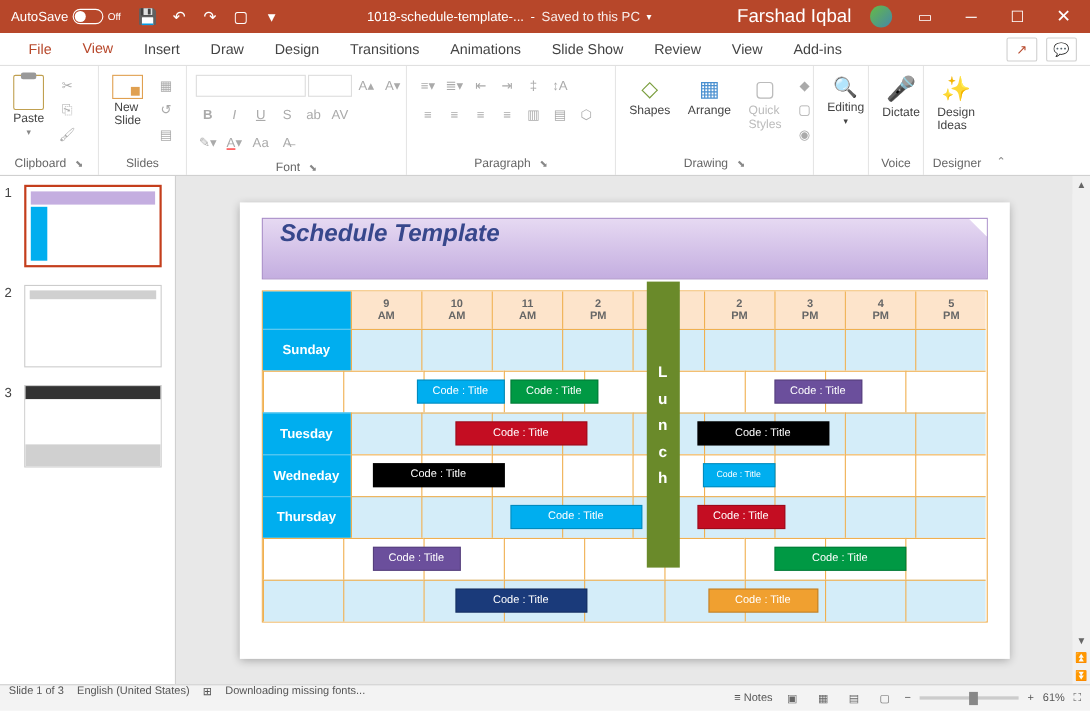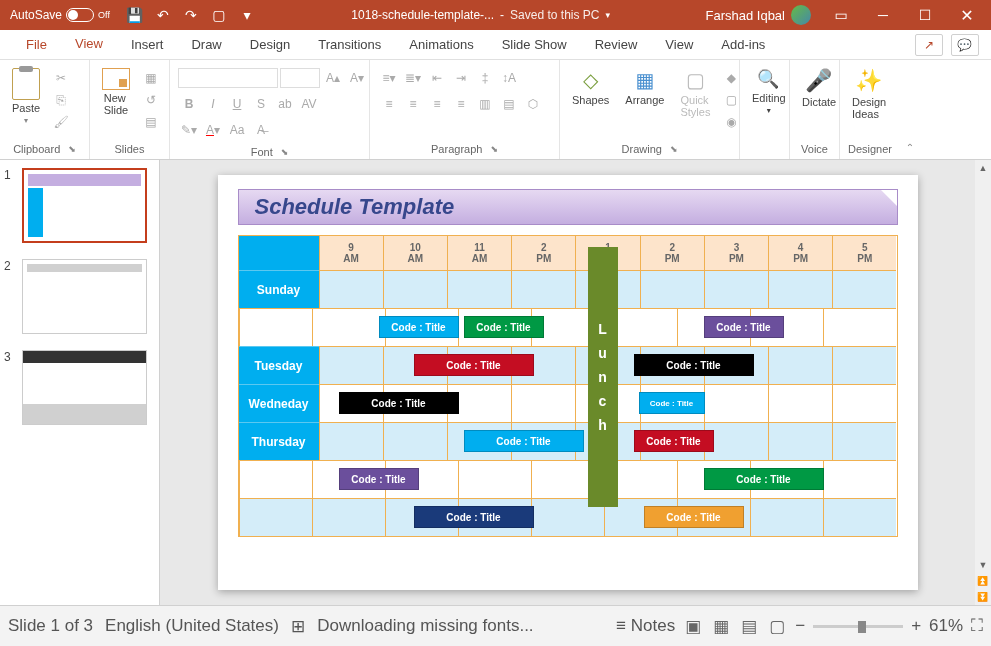--- a/index.html
+++ b/index.html
@@ -7,21 +7,21 @@
 .titlebar{height:30px;background:#b7472a;display:flex;align-items:center;color:#fff;font-size:12px;padding:0 4px}
 .titlebar .autosave{display:flex;align-items:center;gap:4px;padding:0 6px}
 .toggle{width:28px;height:14px;border:1px solid #fff;border-radius:8px;position:relative}
 .toggle::after{content:"";width:10px;height:10px;background:#fff;border-radius:50%;position:absolute;left:1px;top:1px}
 .titlebar .qat{display:flex;gap:6px;padding:0 8px}
 .qat-btn{width:22px;height:22px;display:flex;align-items:center;justify-content:center;color:#fff;font-size:14px}
 .titlebar .filename{flex:1;text-align:center;font-size:12px;display:flex;align-items:center;justify-content:center;gap:6px}
 .titlebar .winctrl{display:flex;align-items:center;gap:2px}
 .winbtn{width:40px;height:30px;display:flex;align-items:center;justify-content:center;font-size:14px}
 .winbtn.close{font-size:16px}
-.username{display:flex;align-items:center;gap:6px;font-size:13px;padding:0 10px}
+.username{display:flex;align-items:center;gap:17px;font-size:17px;padding:0 10px}
 .avatar{width:20px;height:20px;border-radius:50%;background:linear-gradient(135deg,#6b4 0%,#48a 100%)}
 .ribbontabs{height:30px;background:#fff;display:flex;align-items:center;padding:0 12px;gap:0;border-bottom:1px solid #e0e0e0}
 .ribbontabs .tab{padding:0 14px;height:34px;display:flex;align-items:center;font-size:13px;color:#444;cursor:pointer}
 .ribbontabs .tab.file{color:#b7472a;font-weight:400}
 .ribbontabs .tab.active{border-bottom:2px solid #b7472a;color:#b7472a}
 .ribbontabs .right{margin-left:auto;display:flex;gap:8px}
 .ribbontabs .right .tabicon{width:28px;height:22px;border:1px solid #d0d0d0;border-radius:2px;display:flex;align-items:center;justify-content:center;color:#b7472a;font-size:12px}
 .ribbon{height:100px;background:#fff;display:flex;border-bottom:1px solid #d0d0d0}
 .group{display:flex;flex-direction:column;border-right:1px solid #e5e5e5;padding:4px 6px 2px}
 .group-content{flex:1;display:flex;align-items:flex-start;gap:4px}
@@ -40,35 +40,35 @@
 .thumbs{width:160px;background:#fff;border-right:1px solid #d0d0d0;padding:8px 4px;display:flex;flex-direction:column;gap:16px;overflow-y:auto}
 .thumb{display:flex;gap:6px}
 .thumb-num{font-size:12px;color:#444;width:12px}
 .thumb-img{width:125px;height:75px;background:#fff;border:1px solid #ccc;position:relative;overflow:hidden}
 .thumb.selected .thumb-img{border:2px solid #c43e1c}
 .canvas-area{flex:1;display:flex;align-items:center;justify-content:center;position:relative}
 .scrollbar-v{width:16px;background:#f0f0f0;display:flex;flex-direction:column}
 .scroll-track{flex:1;background:#f0f0f0}
 .scroll-arrow{height:16px;display:flex;align-items:center;justify-content:center;font-size:9px;color:#666}
 .slide{width:700px;height:415px;background:#fff;box-shadow:0 2px 8px rgba(0,0,0,0.3);position:relative}
-.slide-title{margin:14px 20px 10px;height:36px;background:linear-gradient(180deg,#e6d9f2 0%,#c4aee0 100%);border:1px solid #a88cc8;display:flex;align-items:center;padding:0 16px;position:relative}
+.slide-title{margin:14px 20px 10px;height:56px;background:linear-gradient(180deg,#e6d9f2 0%,#c4aee0 100%);border:1px solid #a88cc8;display:flex;padding:0 16px;position:relative}
 .slide-title::after{content:"";position:absolute;right:0;top:0;border-style:solid;border-width:0 16px 16px 0;border-color:transparent #fff transparent transparent}
 .slide-title span{font-size:22px;font-weight:700;color:#37478c;font-style:italic}
 .schedule{margin:0 20px;border:1px solid #f0b050}
 .sched-header{display:flex;height:34px}
 .sched-corner{width:80px;background:#00aeef}
 .sched-time{flex:1;background:#fde4cb;border-left:1px solid #f0b050;display:flex;flex-direction:column;align-items:center;justify-content:center;font-size:10px;font-weight:700;color:#666}
 .sched-row{display:flex;height:38px;position:relative}
 .sched-day{width:80px;background:#00aeef;color:#fff;font-size:12px;font-weight:700;display:flex;align-items:center;justify-content:center;border-top:1px solid #5cc8f0}
 .sched-cell{flex:1;border-left:1px solid #f0b050;border-top:1px solid #f0b050}
 .sched-row.light .sched-cell{background:#d4edf9}
 .sched-row.white .sched-cell{background:#fff}
-.block{position:absolute;height:22px;display:flex;align-items:center;justify-content:center;color:#fff;font-size:10px;font-weight:700;border:1px solid rgba(0,0,0,0.2);top:8px}
+.block{position:absolute;height:22px;display:flex;align-items:center;justify-content:center;color:#fff;font-size:10px;font-weight:400;border:1px solid rgba(0,0,0,0.2);top:8px}
 .lunch{position:absolute;left:370px;top:72px;width:30px;height:260px;background:#6a8a2a;color:#fff;display:flex;flex-direction:column;align-items:center;justify-content:center;font-size:14px;font-weight:700;gap:8px}
-.statusbar{height:41px;background:#f3f3f3;border-top:1px solid #d0d0d0;display:flex;align-items:center;font-size:17px;color:#555;padding:0 8px;gap:12px}
+.statusbar{height:24px;background:#f3f3f3;border-top:1px solid #d0d0d0;display:flex;font-size:10px;color:#555;padding:0 8px;gap:12px}
 .statusbar .right{margin-left:auto;display:flex;align-items:center;gap:8px}
 .view-btn{width:20px;height:16px;display:flex;align-items:center;justify-content:center;color:#666}
 .zoom-slider{width:90px;height:3px;background:#ccc;position:relative}
 .zoom-slider::after{content:"";width:8px;height:12px;background:#888;position:absolute;left:50%;top:-4px}
 .thumb-mini-schedule{position:absolute;inset:4px;display:flex;flex-direction:column}
 .thumb-mini-title{height:12px;background:#c4aee0;margin-bottom:2px}
 .thumb-mini-grid{flex:1;display:grid;grid-template-columns:15px repeat(9,1fr);grid-template-rows:repeat(7,1fr)}
 .thumb-mini-day{background:#00aeef}
 .thumb2-content{position:absolute;inset:4px;display:flex;flex-direction:column;gap:2px}
 .thumb2-title{height:8px;background:#d0d0d0}

